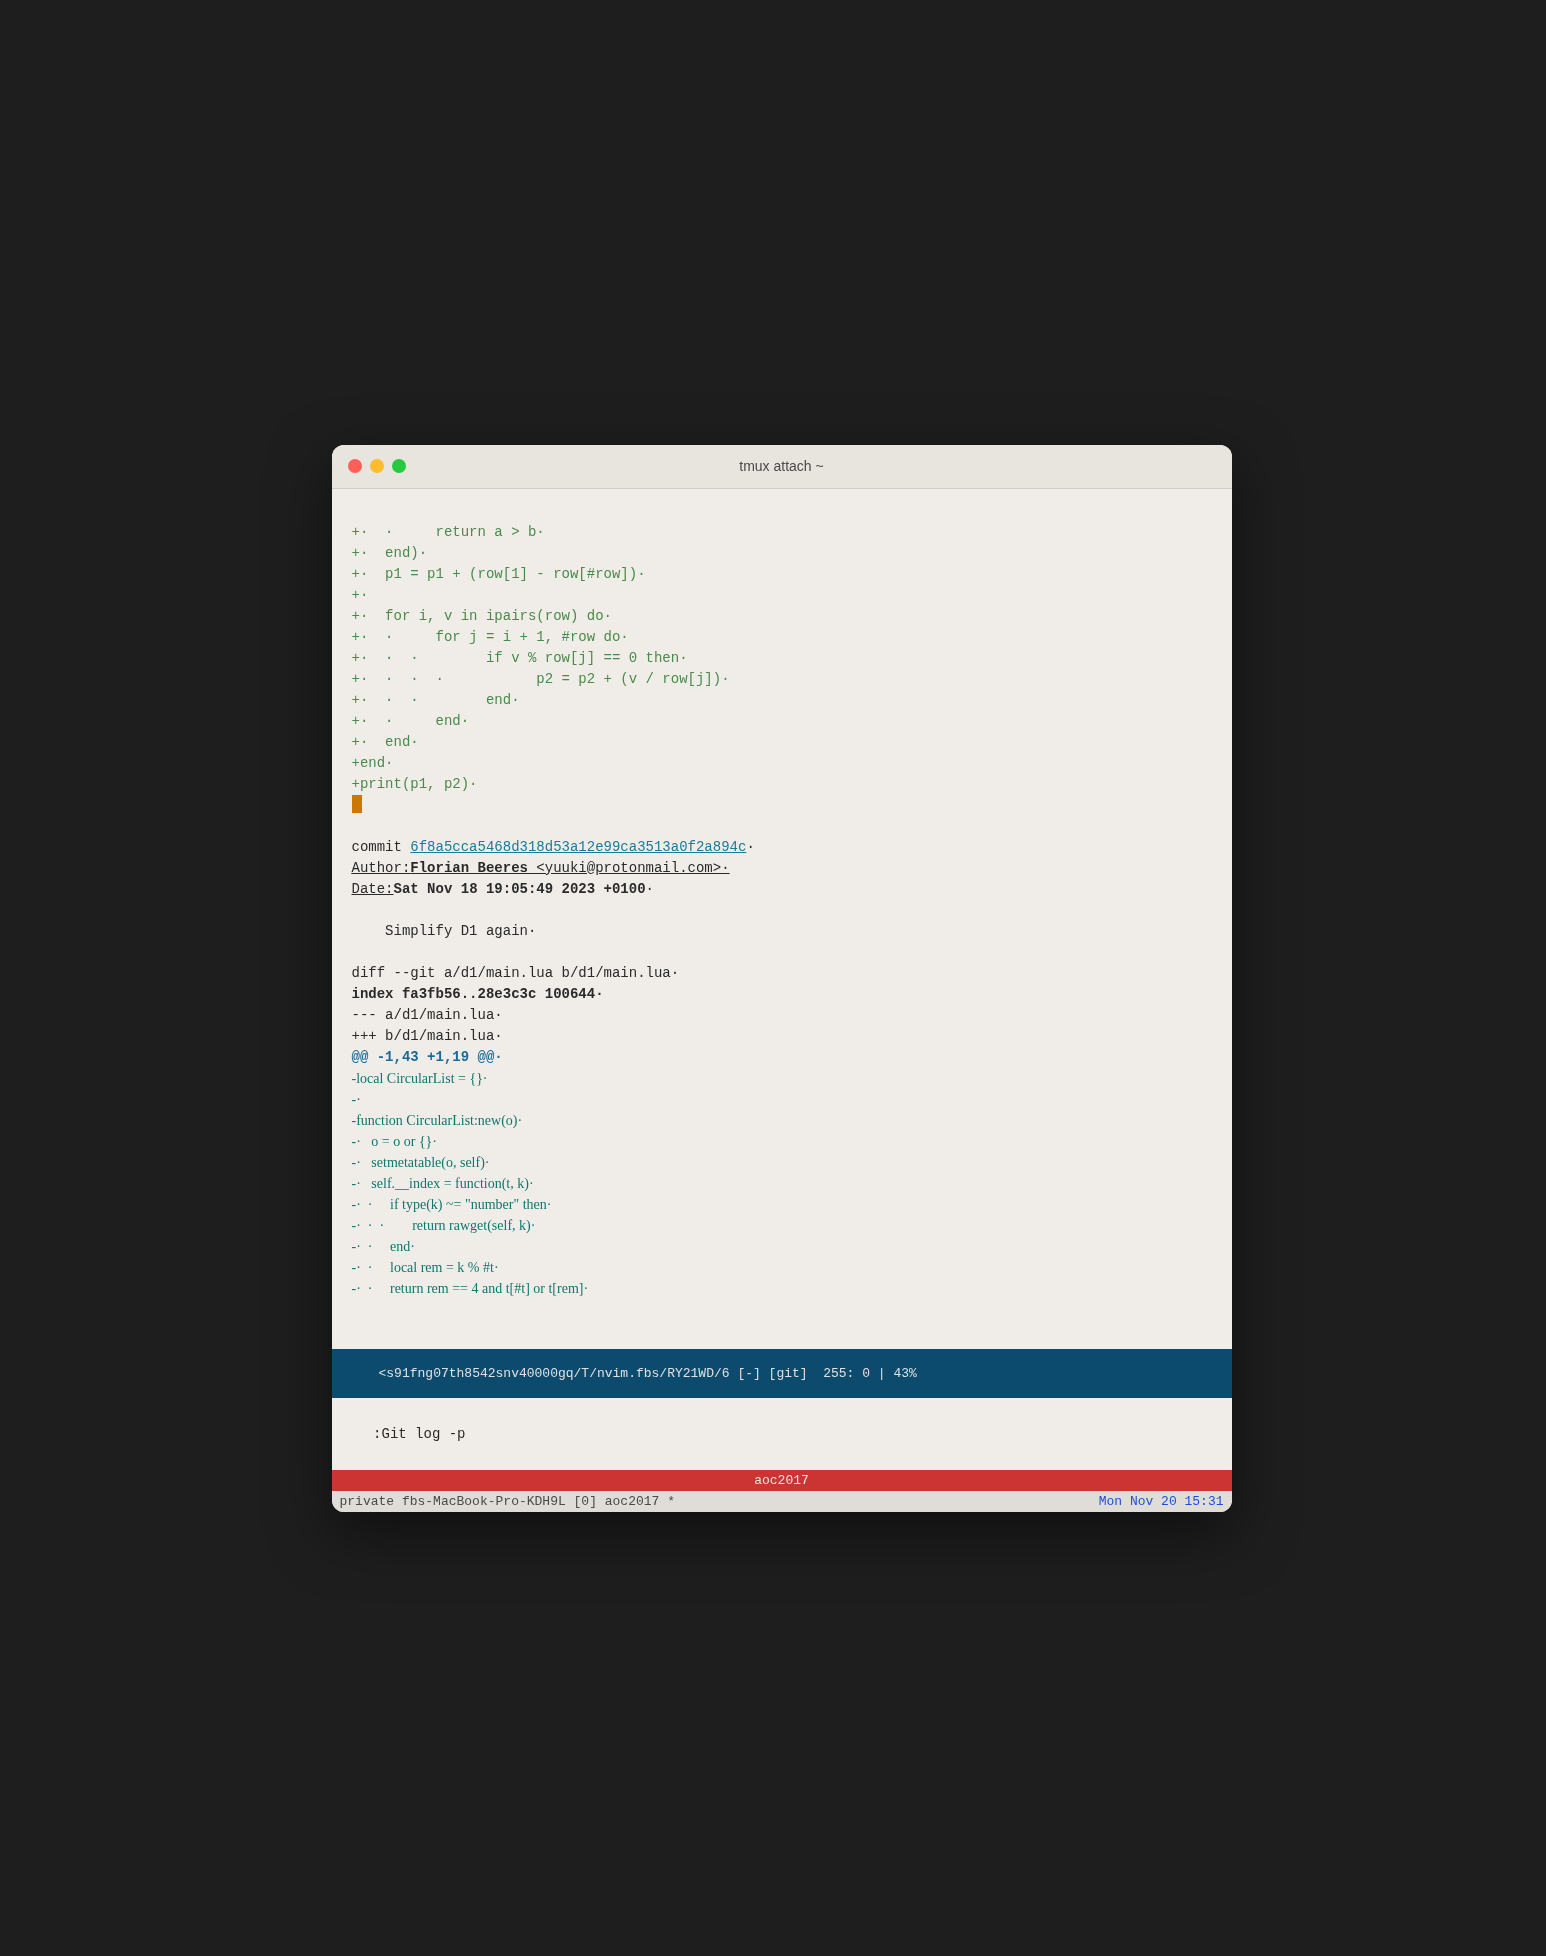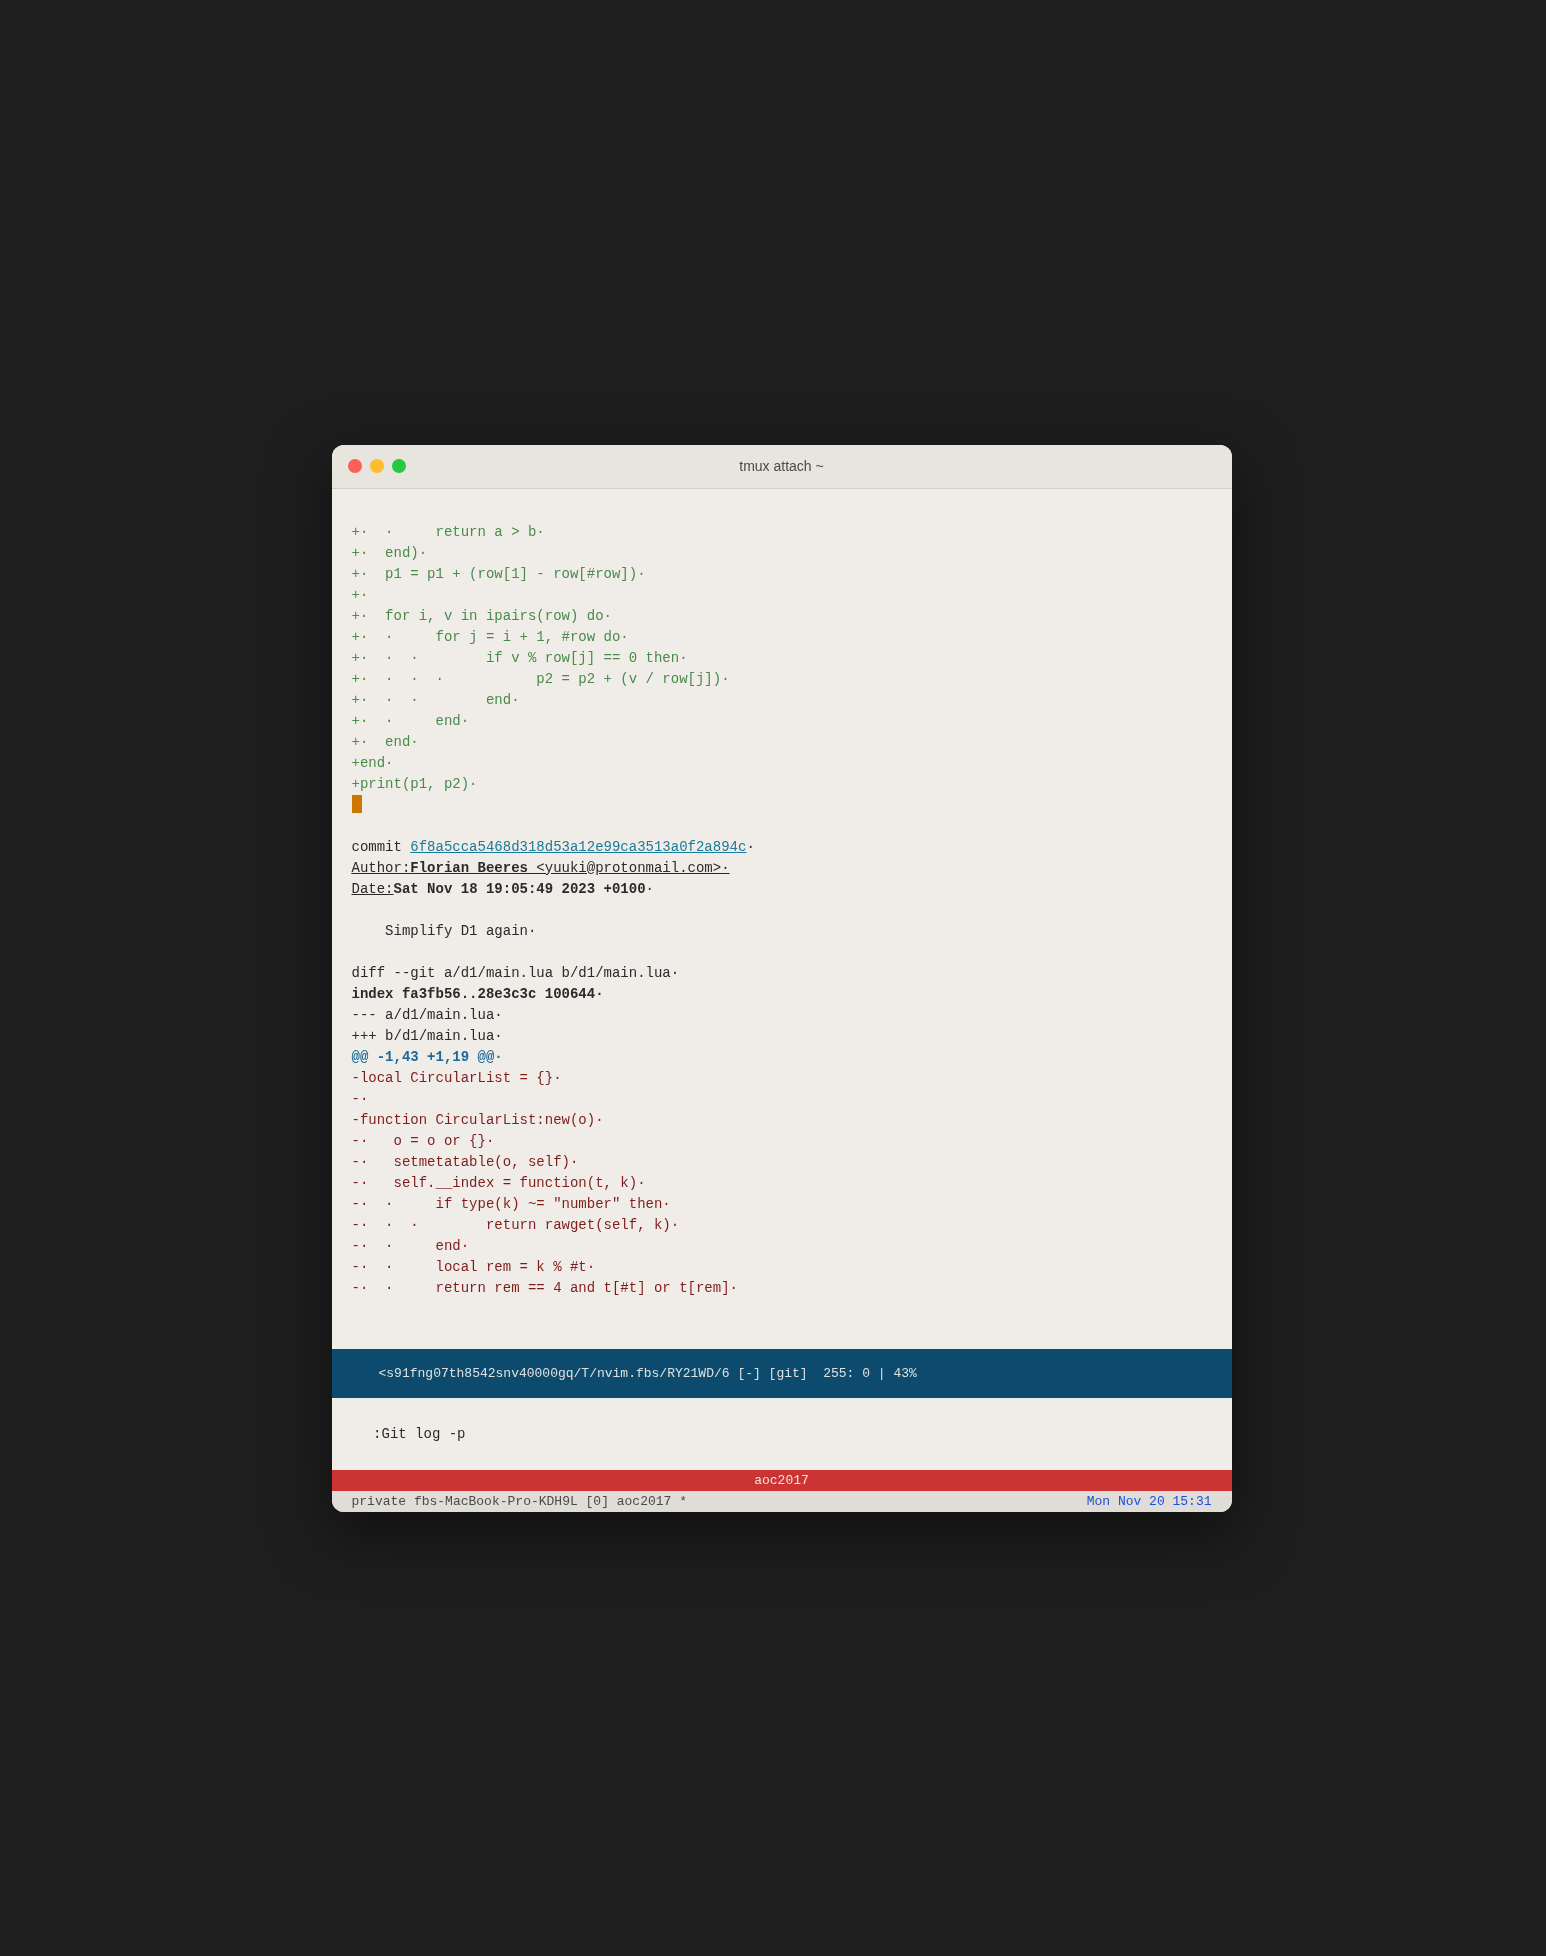--- a/index.html
+++ b/index.html
@@ -67,21 +67,21 @@
     }
 
     .line {
       display: flex;
       align-items: baseline;
       white-space: pre;
       min-height: 21px;
     }
 
     .green { color: #4a8a4a; }
-    .red { color: #7f1d1d; }
+    .red { color: #0f766e; font-family: Liberation Serif, serif; }
     .normal { color: #2a2a2a; }
     .bold { font-weight: bold; }
     .cyan { color: #1a7a9a; }
     .underline { text-decoration: underline; }
 
     .cursor-block {
       display: inline-block;
       width: 10px;
       height: 18px;
       background: #cc7700;
@@ -122,21 +122,21 @@
 
     .tmux-bar-text {
       color: #e8e4de;
       padding: 0 8px;
       font-family: 'Courier New', Courier, monospace;
       font-size: 13px;
     }
 
     .status-line {
       background: #e0ddd8;
-      padding: 3px 20px;
+      padding: 3px 8px;
       font-size: 13px;
       color: #5a5a5a;
       display: flex;
       justify-content: space-between;
     }
 
     .tab-info {
       color: #4a4a4a;
     }
 

